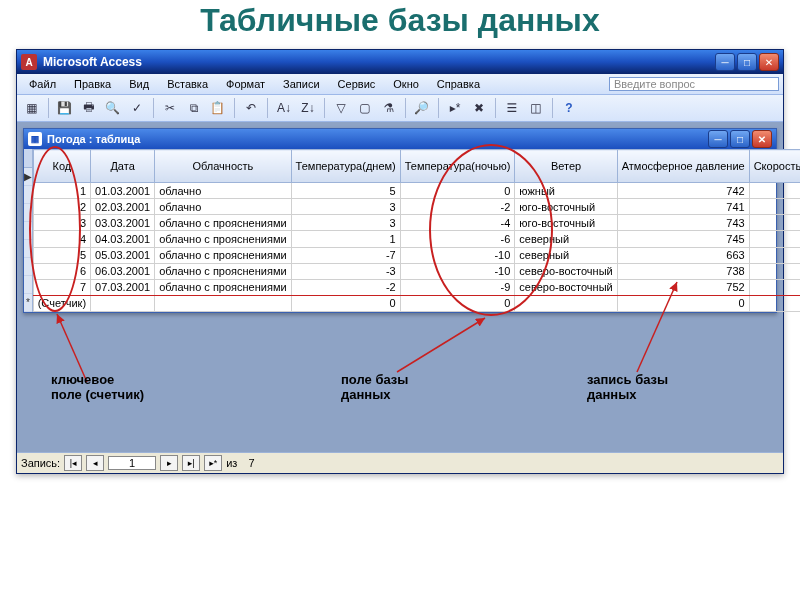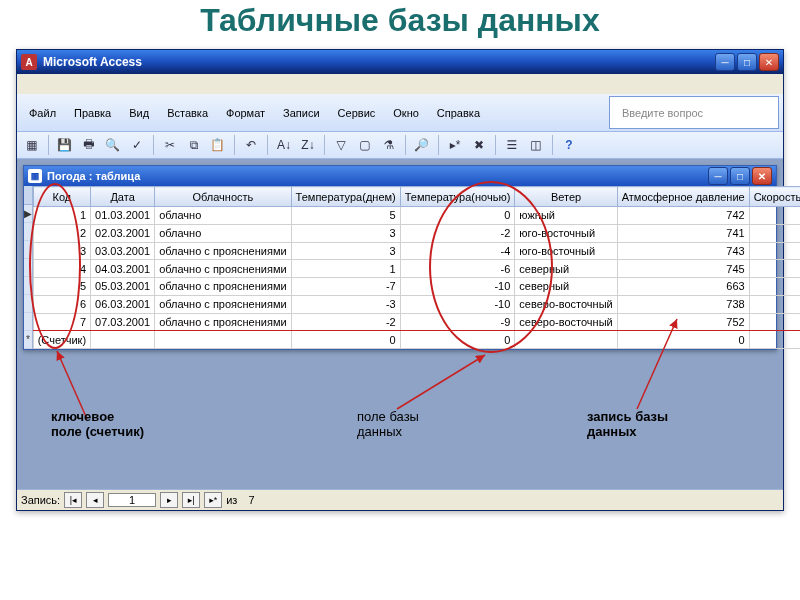--- a/index.html
+++ b/index.html
@@ -56,29 +56,28 @@
     font-size: 10px;
   }
   .win-btn.close { background: linear-gradient(to bottom,#f28b6f,#c83a2b); border-color:#8a2a1a; }
   .menubar {
     background: linear-gradient(to bottom,#ecf3fd,#d0e0fa);
     display: flex; align-items: center;
     padding: 2px 4px;
     border-bottom: 1px solid #9db8e8;
     font-size: 11px;
     justify-content: space-between;
-    margin-top: 20px;
   }
   .menus { display: flex; gap: 2px; }
   .menu-item { padding: 2px 8px; cursor: default; }
   .ask-box {
-    width: 170px; height: 33px;
+    width: 170px; height: 14px;
     background: #fff; border: 1px solid #7a9cd6;
     font-size: 11px; color: #888;
-    padding: 0 12px; display: flex; align-items: center;
+    padding: 0 4px; display: flex; align-items: center;
   }
   .toolbar {
     background: linear-gradient(to bottom,#ecf3fd,#d6e4fb);
     border-bottom: 1px solid #9db8e8;
     padding: 2px 4px;
     display: flex; align-items: center; gap: 2px;
   }
   .tbtn {
     width: 22px; height: 22px;
     border: 1px solid transparent;
@@ -106,21 +105,21 @@
   .child-titlebar .ci { width:14px;height:14px;background:#fff;border-radius:2px;margin-right:5px;display:flex;align-items:center;justify-content:center;color:#1b4fbf;font-size:9px;}
   .grid-wrap { display:flex; }
   .row-selectors { width:20px; background:#dce5f4; border-right:1px solid #9db3d8;}
   .row-sel { height:18px; border-bottom:1px solid #c8d4ea; display:flex; align-items:center; justify-content:center; font-size:10px; color:#333;}
   .row-sel.header { height:19px; background:#c8d6ee; border-bottom:1px solid #9db3d8;}
   table.grid { border-collapse: collapse; width: calc(100% - 20px); font-size:11px; }
   table.grid th {
     background: linear-gradient(to bottom,#f4f8ff,#d2def2);
     border: 1px solid #9db3d8;
     padding: 2px 4px; font-weight: normal; text-align:center;
-    height: 20px; white-space: nowrap; overflow:hidden;
+    height: 33px; white-space: nowrap; overflow:hidden;
   }
   table.grid td {
     border: 1px solid #d0d0d0;
     padding: 1px 4px; height:16px;
     white-space: nowrap; overflow:hidden;
   }
   .txt-r { text-align: right; }
   .txt-l { text-align: left; }
   tr.highlight td { border-top:1px solid #c82020; border-bottom:1px solid #c82020; }
   .col-w-narrow { width: 34px; }
@@ -349,21 +348,21 @@
           <path d="M0,0 L6,3 L0,6 Z" fill="#c82020"></path>
         </marker>
       </defs>
       <line x1="70" y1="260" x2="40" y2="192" stroke="#c82020" stroke-width="1.5" marker-end="url(#ah)"></line>
       <line x1="380" y1="250" x2="468" y2="196" stroke="#c82020" stroke-width="1.5" marker-end="url(#ah)"></line>
       <line x1="620" y1="250" x2="660" y2="160" stroke="#c82020" stroke-width="1.5" marker-end="url(#ah)"></line>
     </svg>
 
     <div style="position:absolute; left:34px; top:250px; font-size:13px; font-weight:bold; color:#000000; white-space:pre;">ключевое
 поле (счетчик)</div>
-    <div style="position:absolute; left:340px; top:250px; font-size:13px; font-weight:normal; white-space:pre;">поле базы
+    <div style="position:absolute; left:324px; top:250px; font-size:13px; font-weight:bold; white-space:pre;">поле базы
 данных</div>
     <div style="position:absolute; left:570px; top:250px; font-size:13px; font-weight:bold; white-space:pre;">запись базы
 данных</div>
 
     <div style="height:110px;"></div>
   </div>
 
   <div class="record-nav">
     <span>Запись:</span>
     <div class="nbtn">|◂</div>

